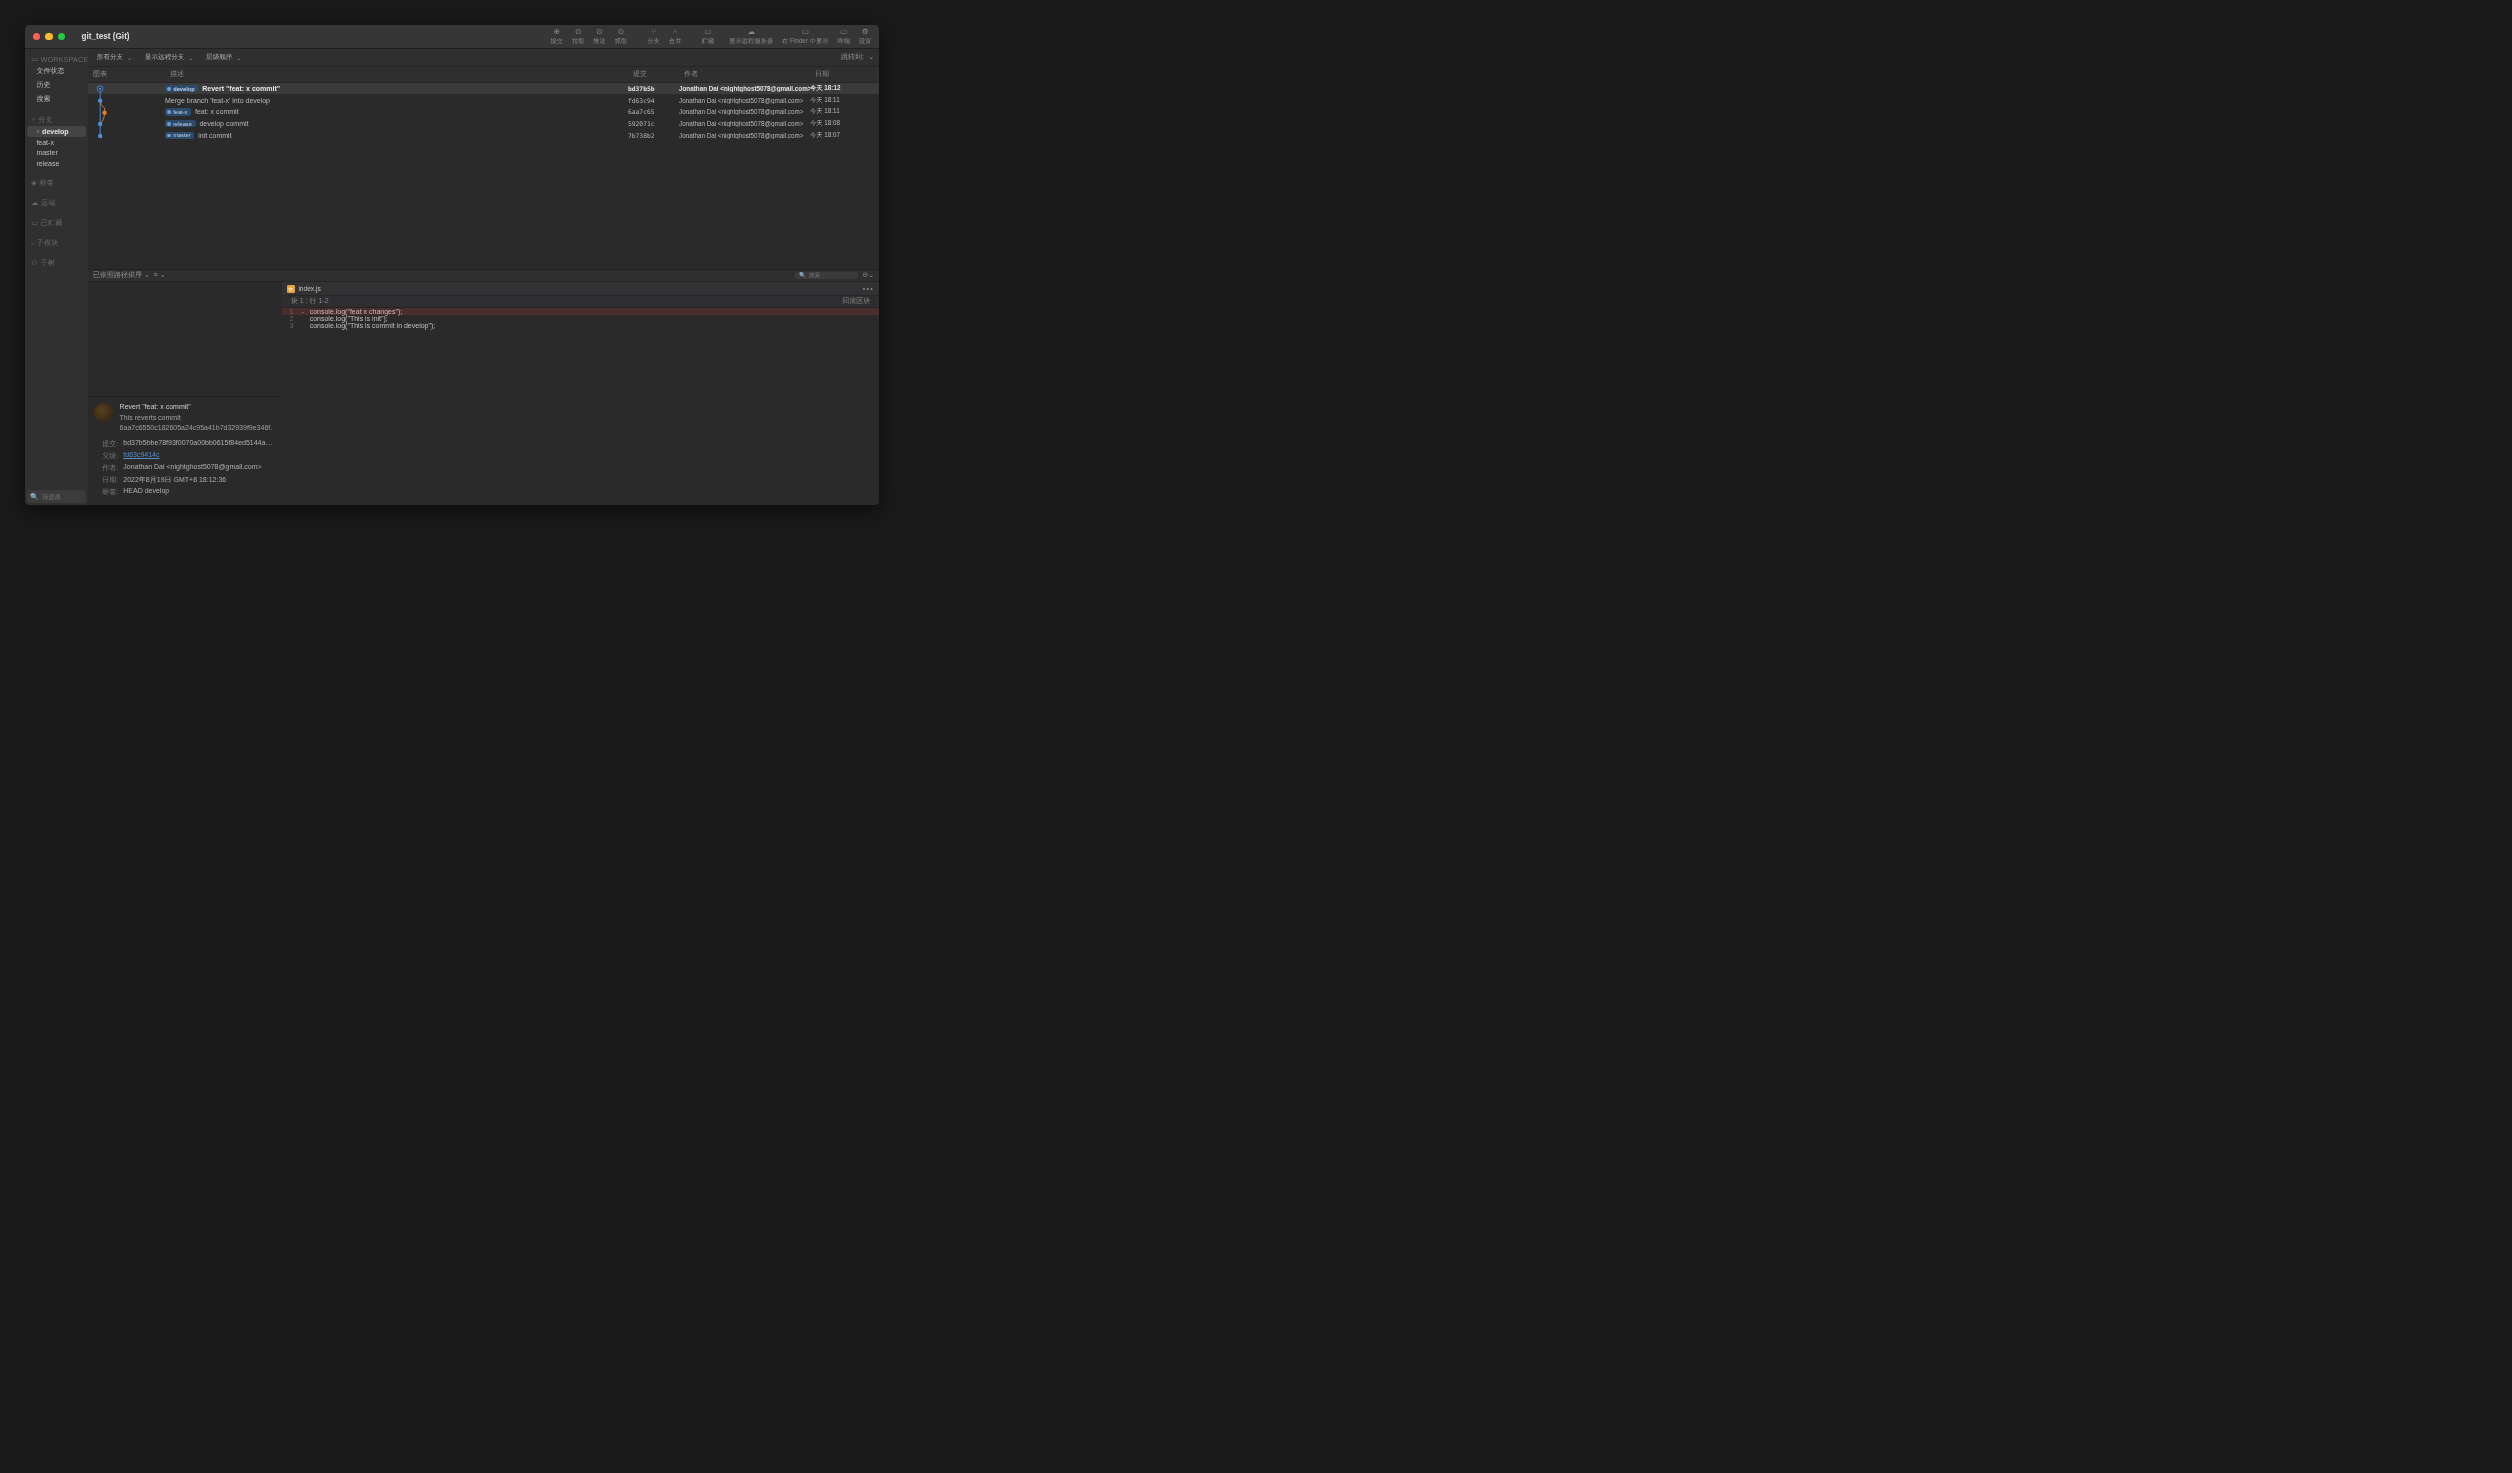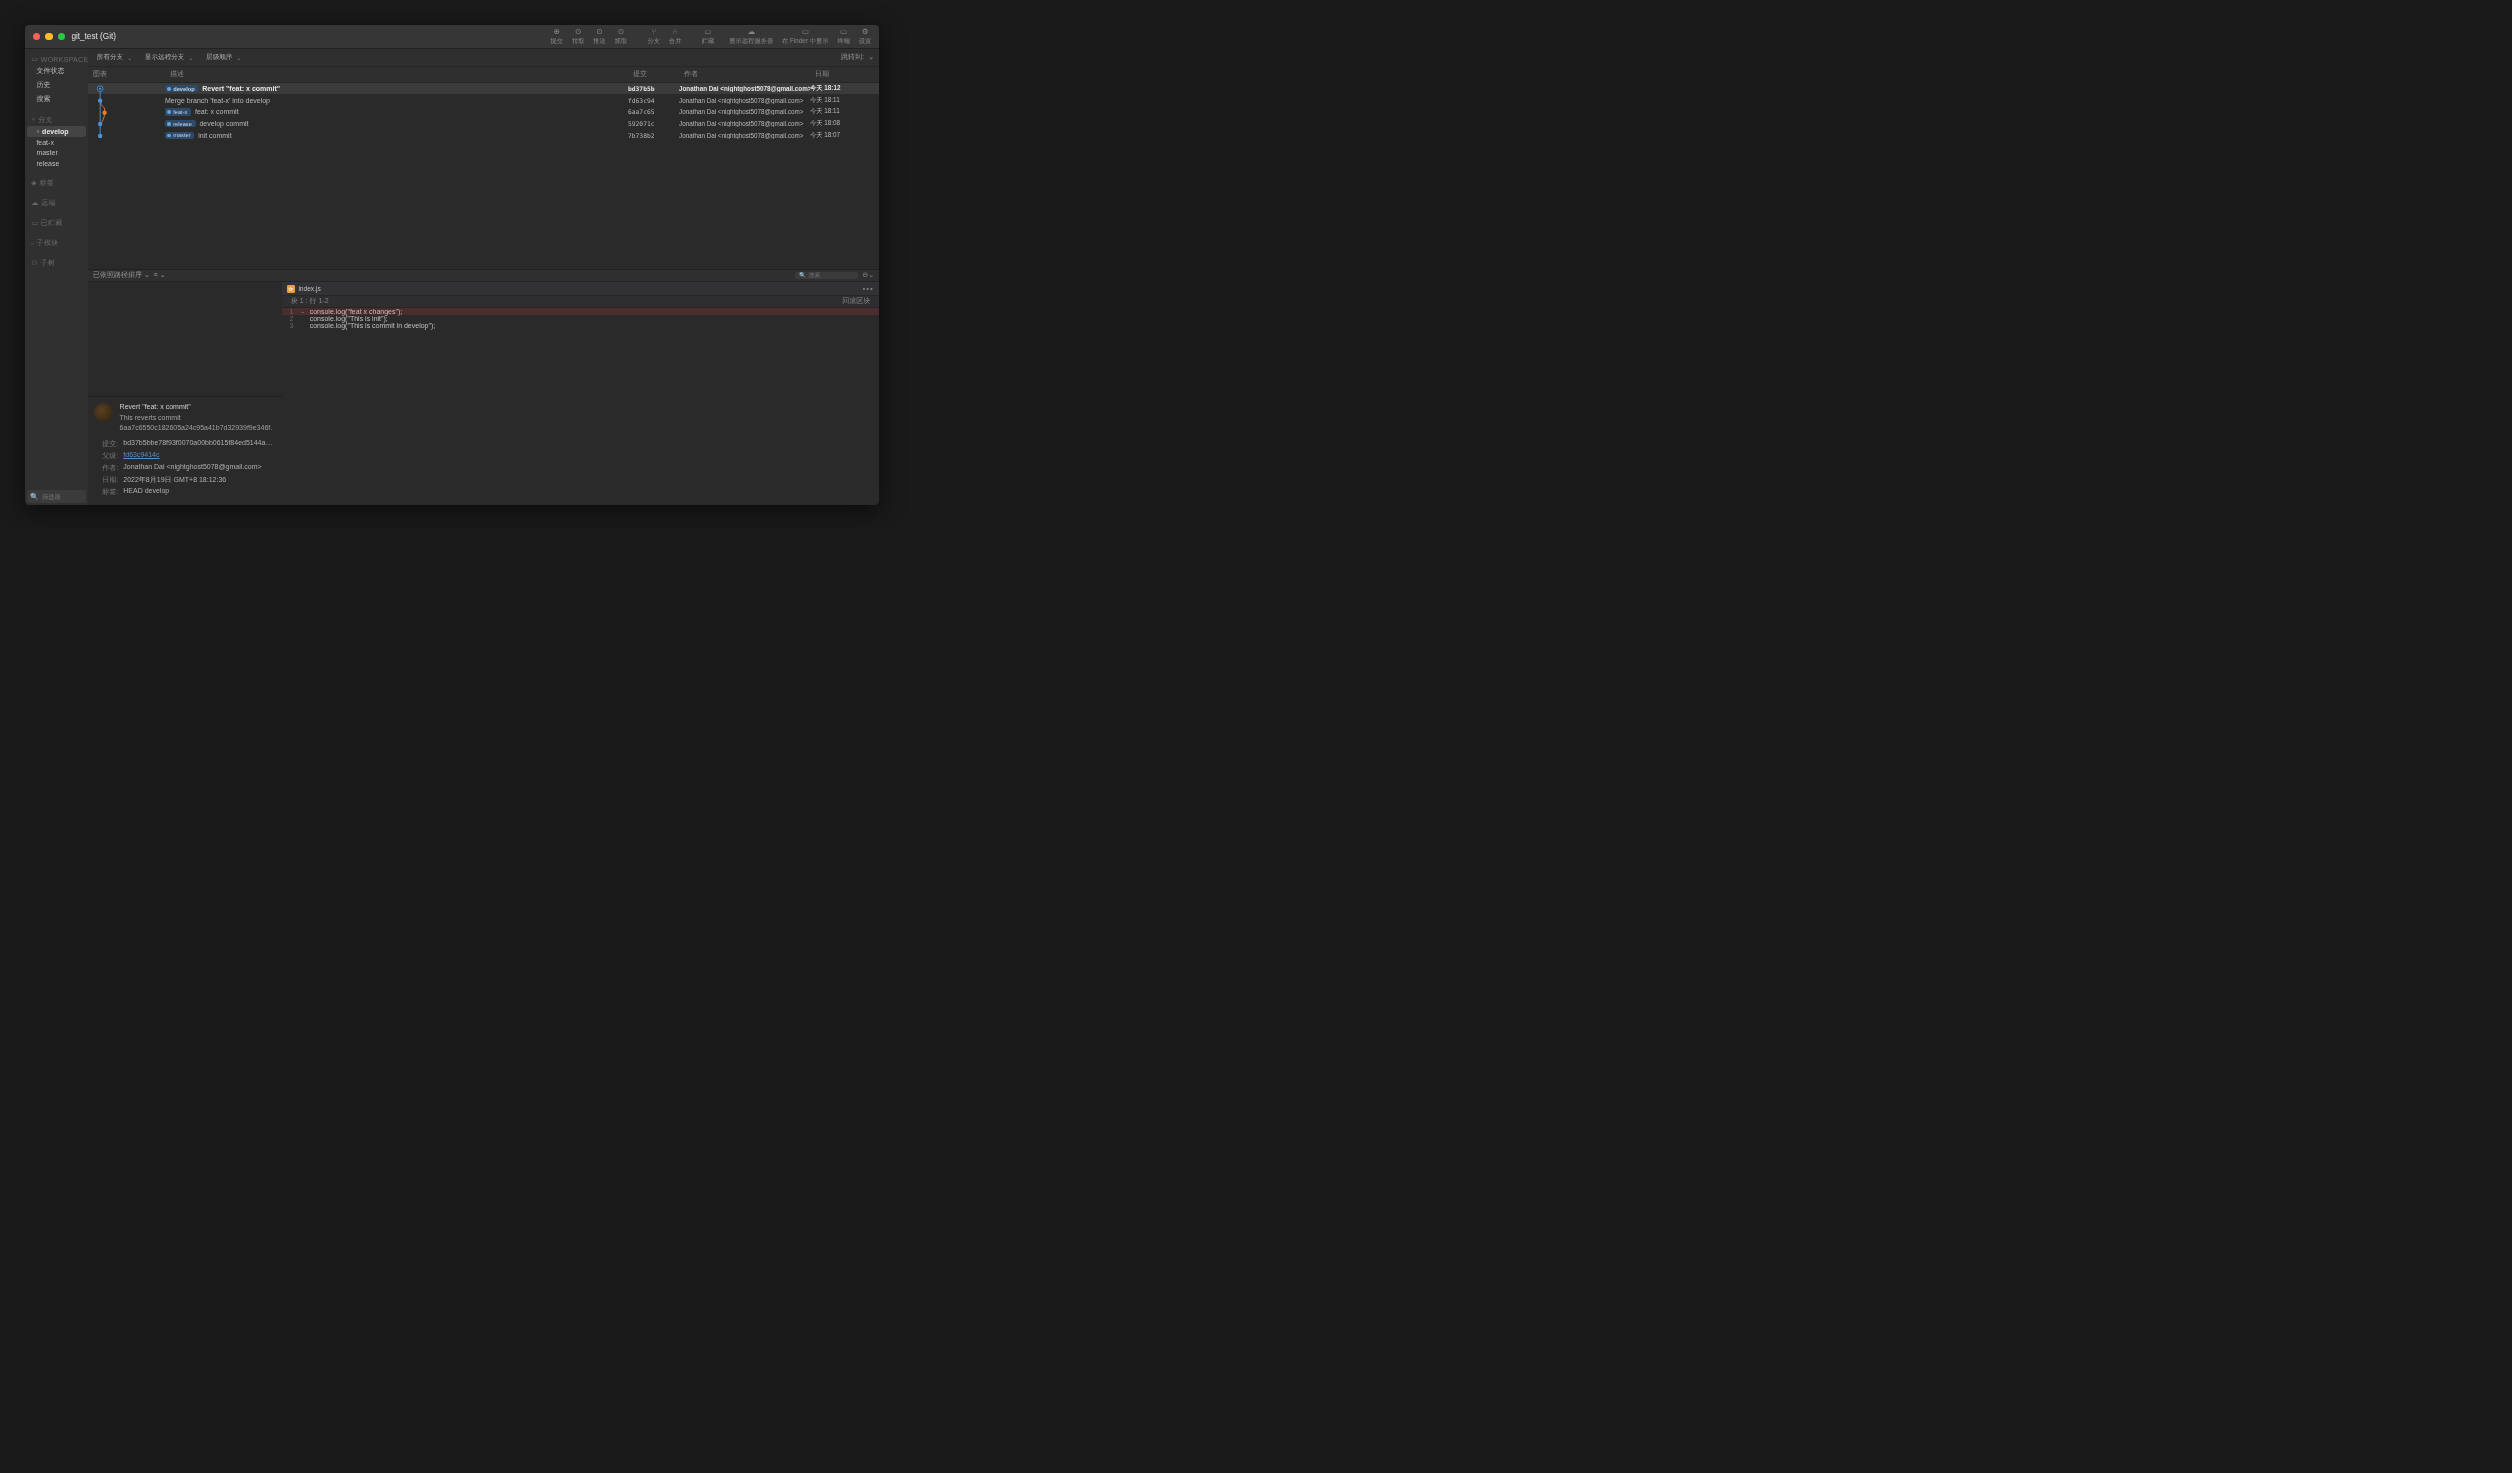--- a/index.html
+++ b/index.html
@@ -4,21 +4,21 @@
   <style>
     * { margin: 0; padding: 0; box-sizing: border-box; font-family: -apple-system, BlinkMacSystemFont, "Helvetica Neue", sans-serif; font-size: 7px; }
     body { background: #1a1a1a; color: #b0b0b0; padding: 25px; }
     .window { width: 854px; height: 480px; background: #2f2f30; border-radius: 4.4px; overflow: hidden; box-shadow: 0 5px 25px rgba(0,0,0,0.6); display: flex; flex-direction: column; }
     .titlebar { height: 24px; background: #363637; display: flex; align-items: center; padding: 0 7.6px; border-bottom: 0.6px solid #212122;}
     .traffic-lights { display: flex; gap: 5px; }
     .traffic-light { width: 7.6px; height: 7.6px; border-radius: 50%; }
     .tl-red { background: #ff5f56; }
     .tl-yellow { background: #ffbd2e; }
     .tl-green { background: #27c93f; }
-    .title { margin-left: 6px; color: #e0e0e0; font-size: 8.2px; font-weight: 400; }
+    .title { margin-left: 16px; color: #e0e0e0; font-size: 8.2px; font-weight: 700; }
     .toolbar-actions { margin-left: auto; display: flex; gap: 8.8px; }
     .toolbar-aux { display:flex; gap:8.8px; margin-left:15px;}
     .toolbar-btn { display: flex; flex-direction: column; align-items: center; gap: 1.3px; color: #888; cursor: pointer; }
     .toolbar-btn .ico { width: 8.8px; height: 8.8px; display:flex;align-items:center;justify-content:center;font-size:7.6px; color:#888;}
     .toolbar-btn span { font-size: 6.3px; color:#888;}
     .body { display: flex; flex: 1; min-height: 0; }
     .sidebar { width: 63px; background: #303031; display: flex; flex-direction: column; padding-top: 3.8px; }
     .sb-sec { padding: 2.5px 6.3px 1.3px 6.3px; color: #6a6a6a; font-size: 6px; letter-spacing: 0.3px; display:flex;align-items:center;gap:2.5px;}
     .sb-item { padding: 1.9px 6.3px 1.9px 11.4px; color: #bdbdbd; font-size: 7px; cursor: pointer; }
     .sb-item.active { background: #444445; border-radius: 2.5px; margin: 0 1.9px; padding-left:9.5px; font-weight: 600; color: #e6e6e6;}

